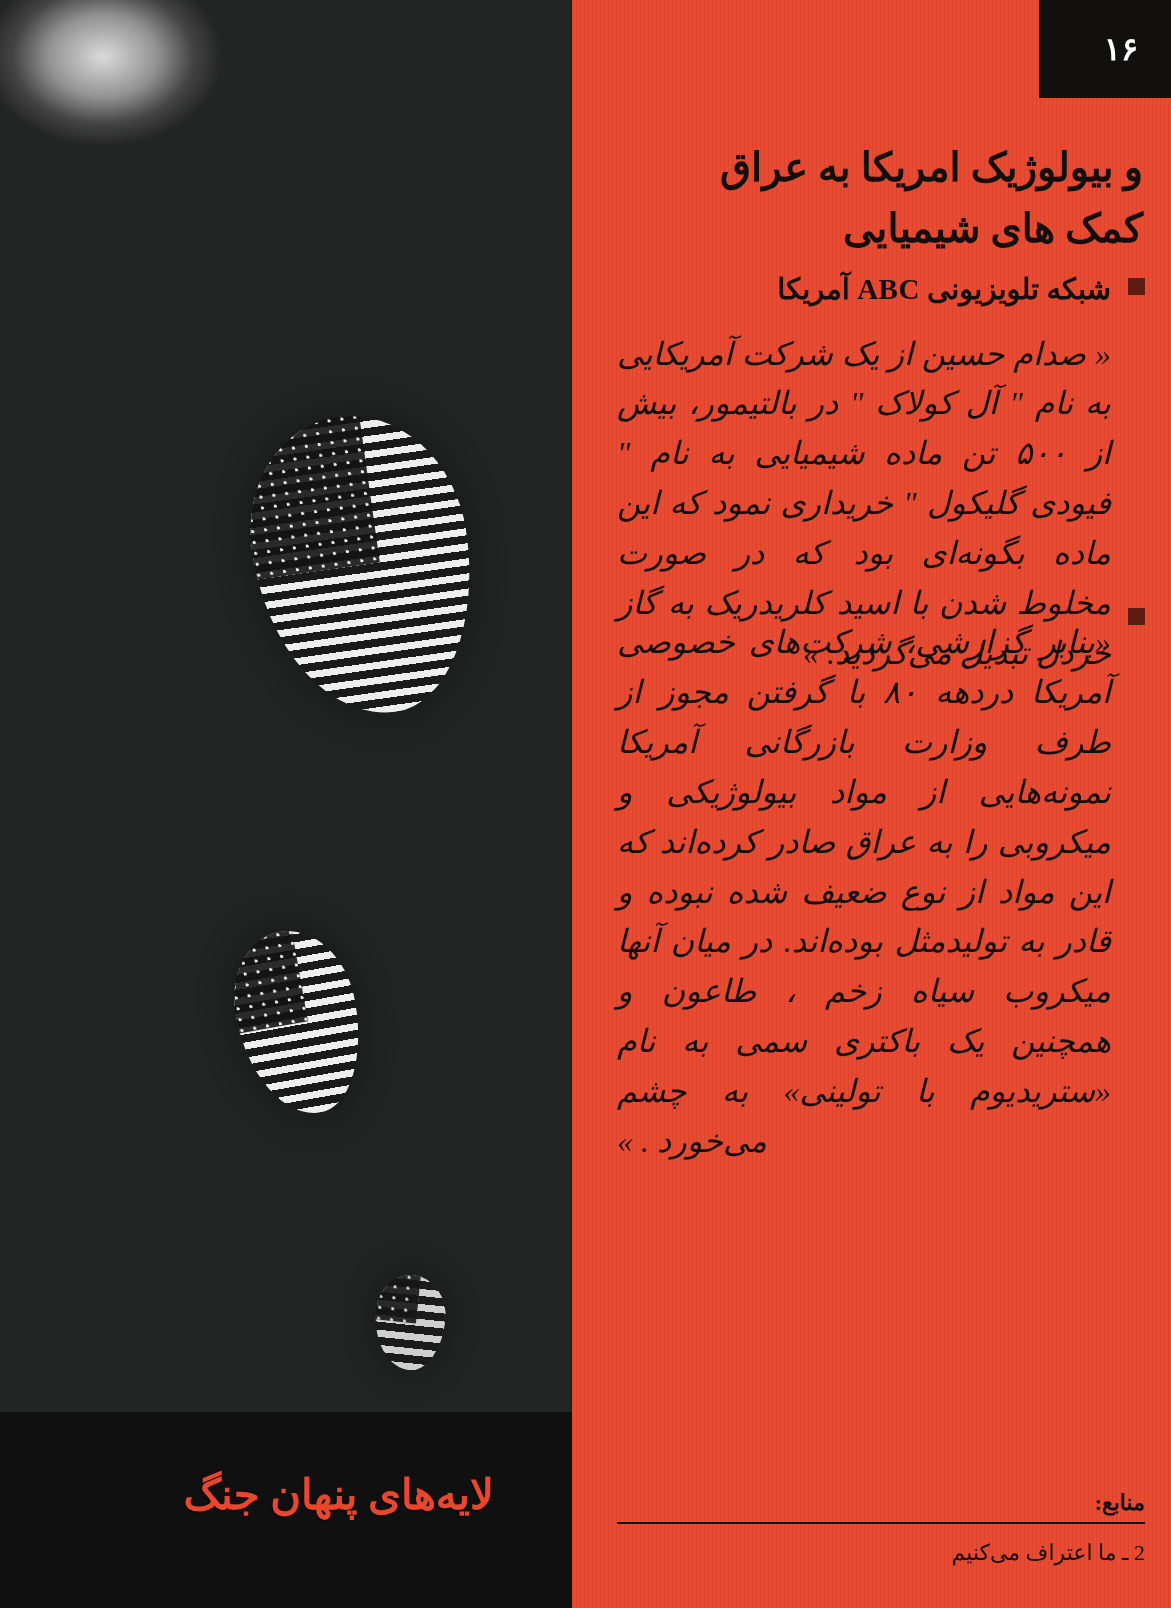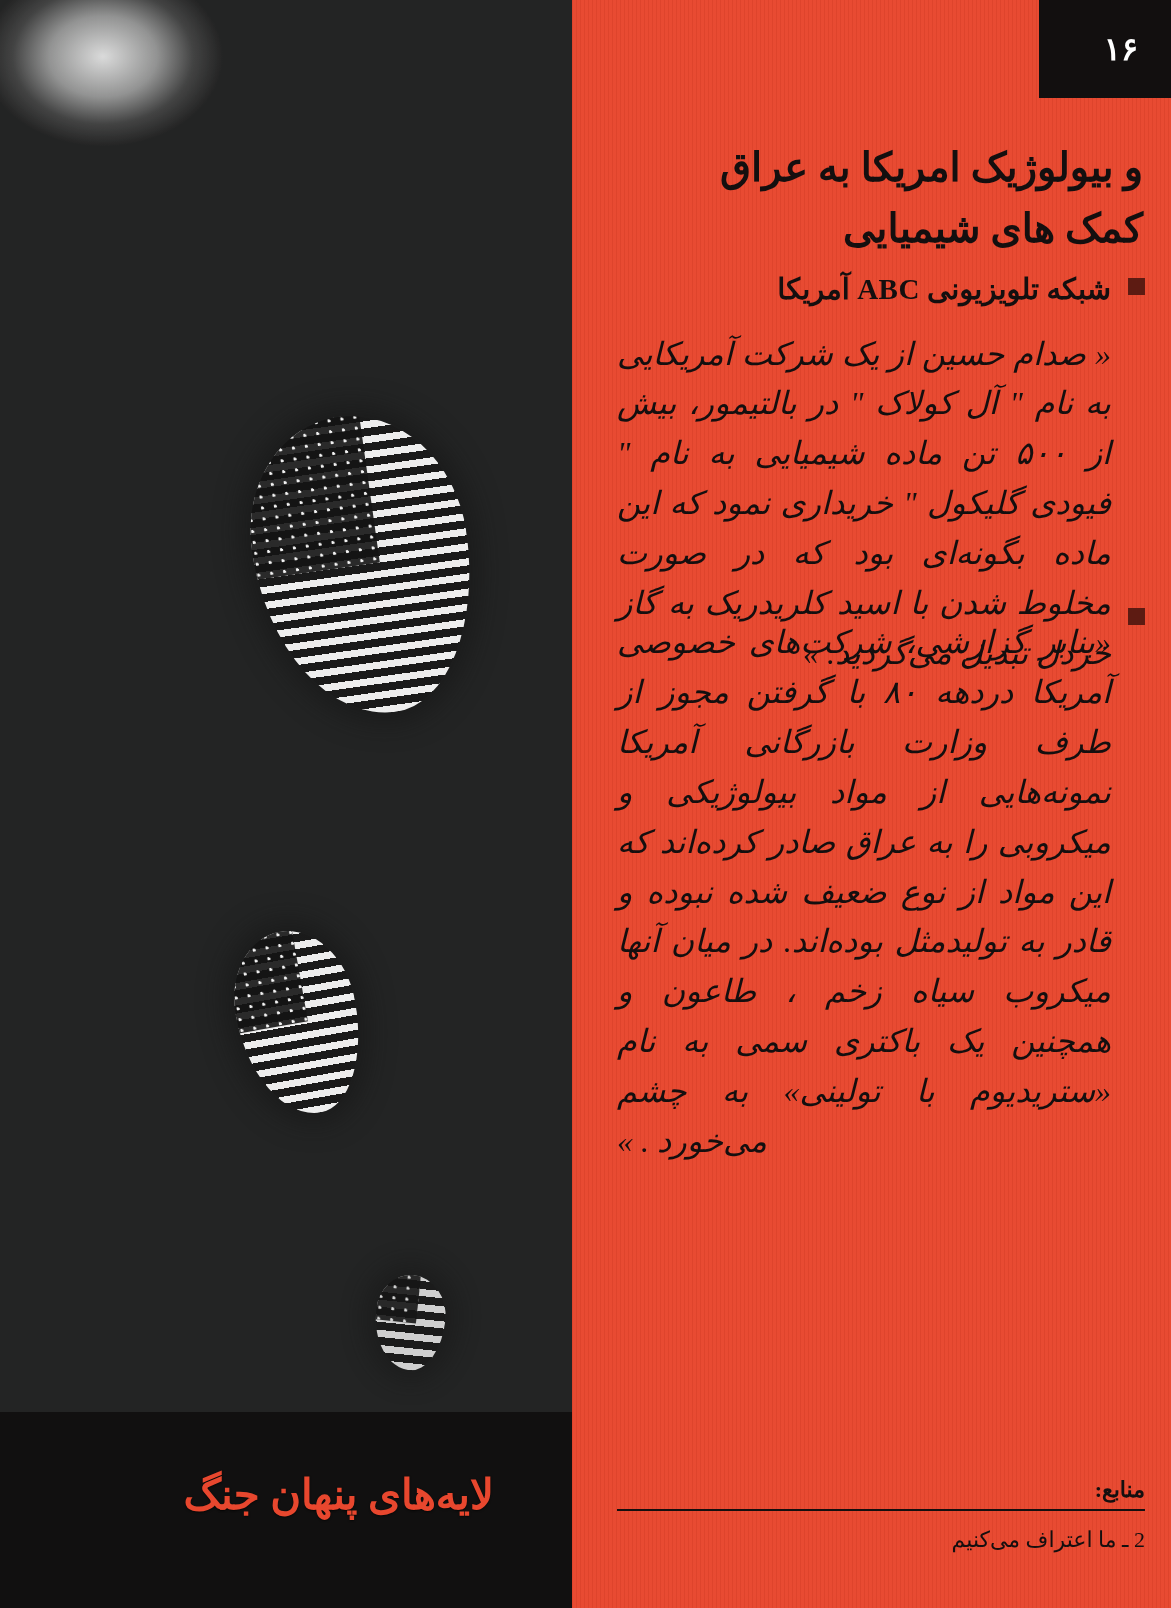--- a/index.html
+++ b/index.html
@@ -183,21 +183,21 @@
   .bullet-text.justified {
     text-align: justify;
     text-align-last: left;
     margin-top: 20px;
   }
 
   
   .sources {
     position: absolute;
     right: 26px;
-    bottom: 49px;
+    bottom: 36px;
     width: 528px;
     direction: rtl;
     color: #140f0f;
     font-family: Liberation Serif, serif;
   }
   .sources-title {
     font-size: 22px;
     font-weight: 700;
     margin-bottom: 6px;
   }

